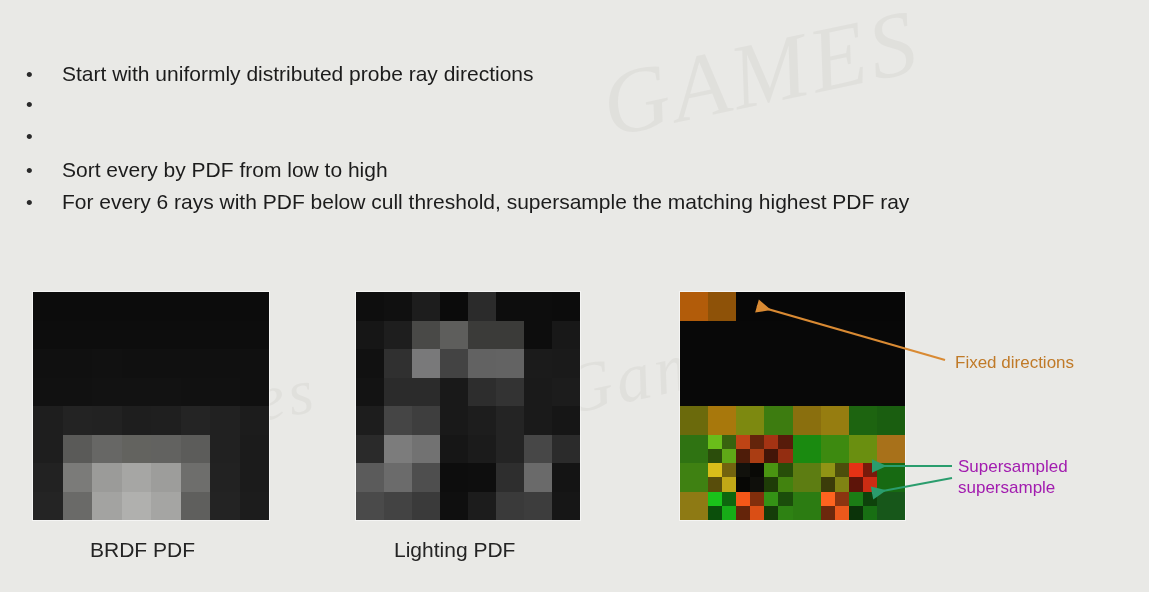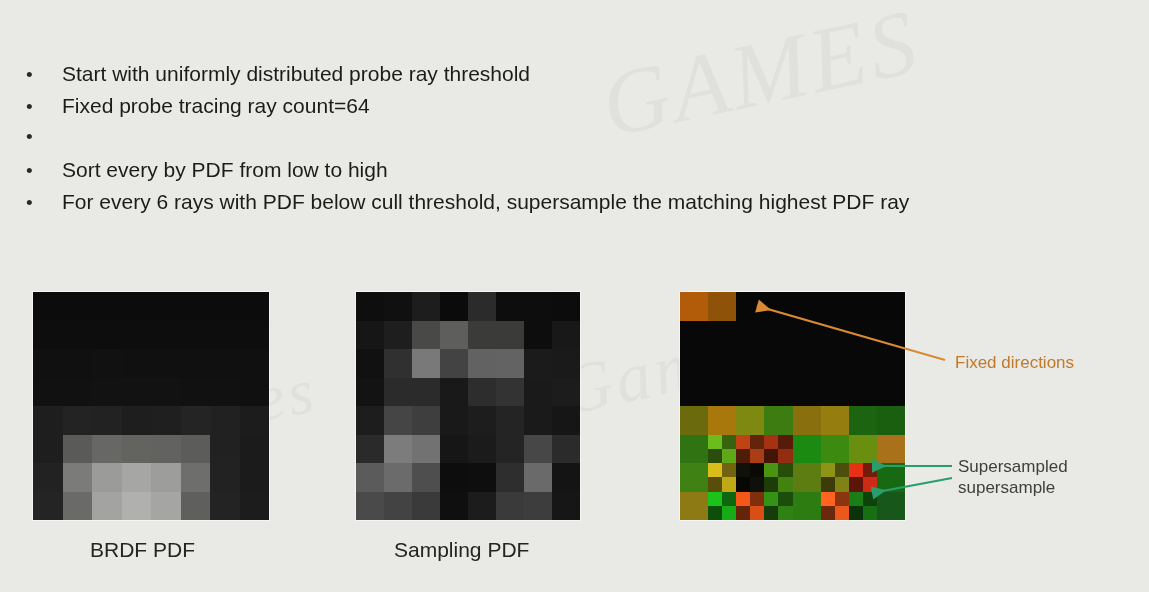--- a/index.html
+++ b/index.html
@@ -115,21 +115,21 @@
   }
 
   
   .anno {
     position: absolute;
     font-size: 17px;
     line-height: 21px;
     white-space: nowrap;
   }
   .anno-culled { color: #c07a28; }
-  .anno-super  { color: #404040; }
+  .anno-super  { color: #a21caf; }
 
   .arrows {
     position: absolute;
     left: 0; top: 0;
     width: 1149px;
     height: 592px;
     pointer-events: none;
     z-index: 5;
   }
 </style>
@@ -141,25 +141,24 @@
   <span class="wm-b">Games</span>
   <span class="wm-c">Games</span>
 </div>
 
 <div class="slide">
 
 
   <div class="bullets">
     <div class="bullet">
       <span class="dot">•</span>
-      <span class="btxt">Start with uniformly distributed probe ray threshold</span>
+      <span class="btxt">Start with uniformly distributed probe ray directions</span>
     </div>
     <div class="bullet">
       <span class="dot">•</span>
-      <span class="btxt">Fixed probe tracing ray count=64</span>
     </div>
     <div class="bullet">
       <span class="dot">•</span>
     </div>
     <div class="bullet">
       <span class="dot">•</span>
       <span class="btxt">Sort every by PDF from low to high</span>
     </div>
     <div class="bullet">
       <span class="dot">•</span>
@@ -301,21 +300,21 @@
           <i style="background: rgb(74, 74, 74);"></i>
           <i style="background: rgb(67, 67, 67);"></i>
           <i style="background: rgb(58, 58, 58);"></i>
           <i style="background: rgb(15, 15, 15);"></i>
           <i style="background: rgb(28, 28, 28);"></i>
           <i style="background: rgb(58, 58, 58);"></i>
           <i style="background: rgb(61, 61, 61);"></i>
           <i style="background: rgb(22, 22, 22);"></i>
         </div>
     </div>
-    <div class="caption" style="left:38px; top:246px;">Sampling PDF</div>
+    <div class="caption" style="left:38px; top:246px;">Lighting PDF</div>
   </div>
 
   <div class="figure" style="left:680px; top:292px;">
     <div class="imgbox softblur" id="fig2" style="width:225px;height:228px;">
       <div class="grid8">
           <i style="background: rgb(178, 92, 10);"></i>
           <i style="background: rgb(142, 82, 8);"></i>
           <i style="background: rgb(7, 7, 7);"></i>
           <i style="background: rgb(7, 7, 7);"></i>
           <i style="background: rgb(7, 7, 7);"></i>

